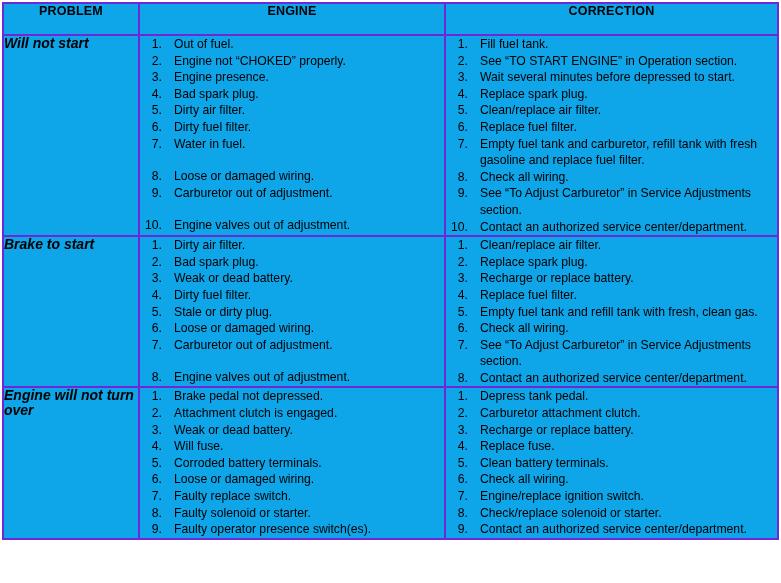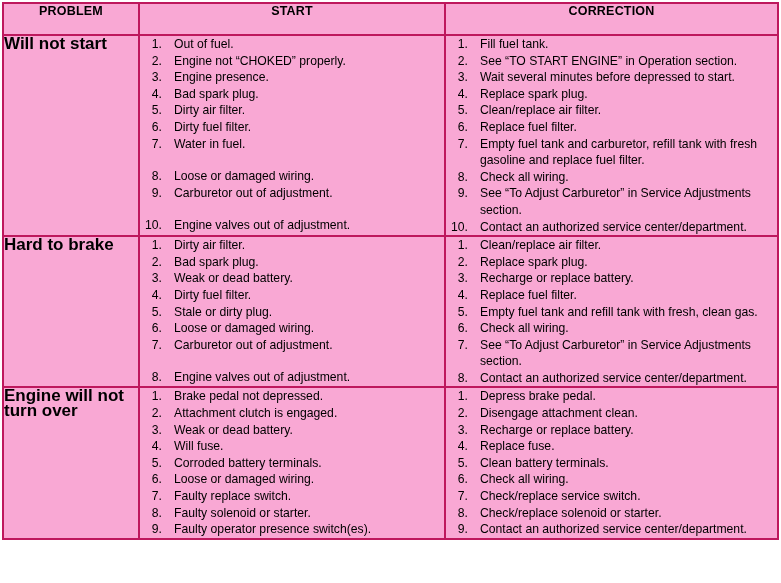--- a/index.html
+++ b/index.html
@@ -20,41 +20,42 @@
     height: 583px;
     box-sizing: border-box;
   }
   table.ts {
     border-collapse: collapse;
     width: 777px;
     margin: 2px 0 0 2px;
     table-layout: fixed;
   }
   table.ts td, table.ts th {
-    border: 2px solid #be185d;
+    border: 2px solid #6d28d9;
     vertical-align: top;
     padding: 0;
-    background: #f9a8d4;
+    background: #0ea5e9;
   }
   col.c-problem { width: 136px; }
   col.c-cause   { width: 306px; }
   col.c-corr    { width: 333px; }
 
   .hdr-cell {
     height: 30px;
     padding: 7px 0 0 8px;
     font-weight: bold;
     font-size: 12.5px;
     letter-spacing: 0.2px;
   }
   .prob-cell {
     padding: 8px 6px 8px 8px;
     font-weight: bold;
-    font-size: 17px;
+    font-size: 14px;
     line-height: 15px;
+    font-style: italic;
   }
   .list-cell {
     padding: 7px 6px 8px 6px;
   }
   ol.nlist {
     list-style: none;
     margin: 0;
     padding: 0;
     font-size: 12.2px;
     line-height: 16.6px;
@@ -84,21 +85,21 @@
 <div class="sheet">
   <table class="ts">
     <colgroup>
       <col class="c-problem">
       <col class="c-cause">
       <col class="c-corr">
     </colgroup>
     <thead>
       <tr>
         <th class="hdr-cell">PROBLEM</th>
-        <th class="hdr-cell">START</th>
+        <th class="hdr-cell">ENGINE</th>
         <th class="hdr-cell">CORRECTION</th>
       </tr>
     </thead>
     <tbody>
         <tr>
           <td class="prob-cell">Will not start</td>
           <td class="list-cell">
             <ol class="nlist">
               <li>
                 <span class="num">1.</span>
@@ -181,21 +182,21 @@
                 <span class="txt">See “To Adjust Carburetor” in Service Adjustments section.</span>
               </li>
               <li>
                 <span class="num">10.</span>
                 <span class="txt">Contact an authorized service center/department.</span>
               </li>
             </ol>
           </td>
         </tr>
         <tr>
-          <td class="prob-cell">Hard to brake</td>
+          <td class="prob-cell">Brake to start</td>
           <td class="list-cell">
             <ol class="nlist">
               <li>
                 <span class="num">1.</span>
                 <span class="txt">Dirty air filter.</span>
               </li>
               <li>
                 <span class="num">2.</span>
                 <span class="txt">Bad spark plug.</span>
               </li>
@@ -301,45 +302,45 @@
               <li>
                 <span class="num">9.</span>
                 <span class="txt">Faulty operator presence switch(es).</span>
               </li>
             </ol>
           </td>
           <td class="list-cell">
             <ol class="nlist">
               <li>
                 <span class="num">1.</span>
-                <span class="txt">Depress brake pedal.</span>
-              </li>
-              <li>
-                <span class="num">2.</span>
-                <span class="txt">Disengage attachment clean.</span>
+                <span class="txt">Depress tank pedal.</span>
+              </li>
+              <li>
+                <span class="num">2.</span>
+                <span class="txt">Carburetor attachment clutch.</span>
               </li>
               <li>
                 <span class="num">3.</span>
                 <span class="txt">Recharge or replace battery.</span>
               </li>
               <li>
                 <span class="num">4.</span>
                 <span class="txt">Replace fuse.</span>
               </li>
               <li>
                 <span class="num">5.</span>
                 <span class="txt">Clean battery terminals.</span>
               </li>
               <li>
                 <span class="num">6.</span>
                 <span class="txt">Check all wiring.</span>
               </li>
               <li>
                 <span class="num">7.</span>
-                <span class="txt">Check/replace service switch.</span>
+                <span class="txt">Engine/replace ignition switch.</span>
               </li>
               <li>
                 <span class="num">8.</span>
                 <span class="txt">Check/replace solenoid or starter.</span>
               </li>
               <li>
                 <span class="num">9.</span>
                 <span class="txt">Contact an authorized service center/department.</span>
               </li>
             </ol>

